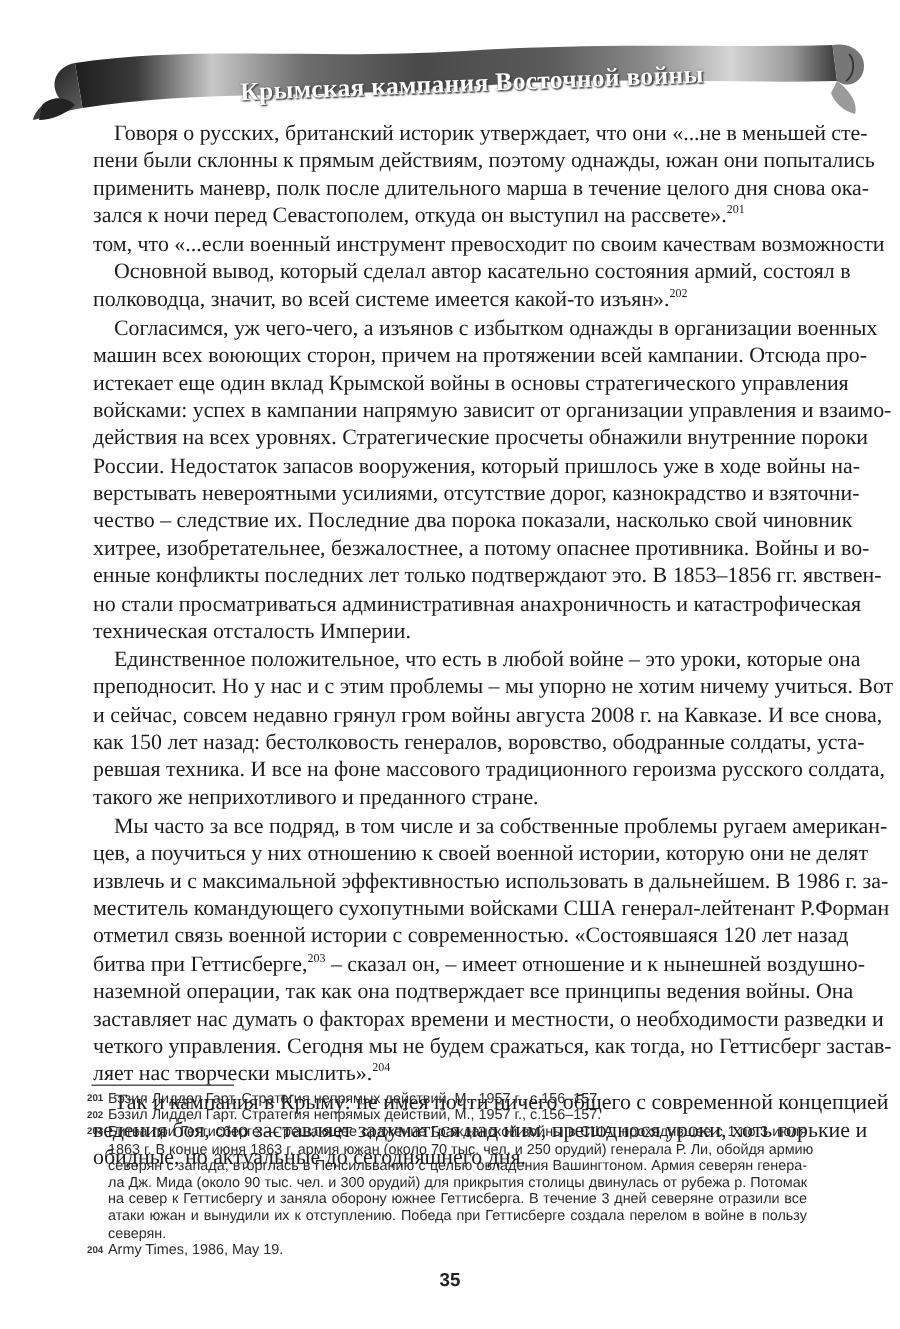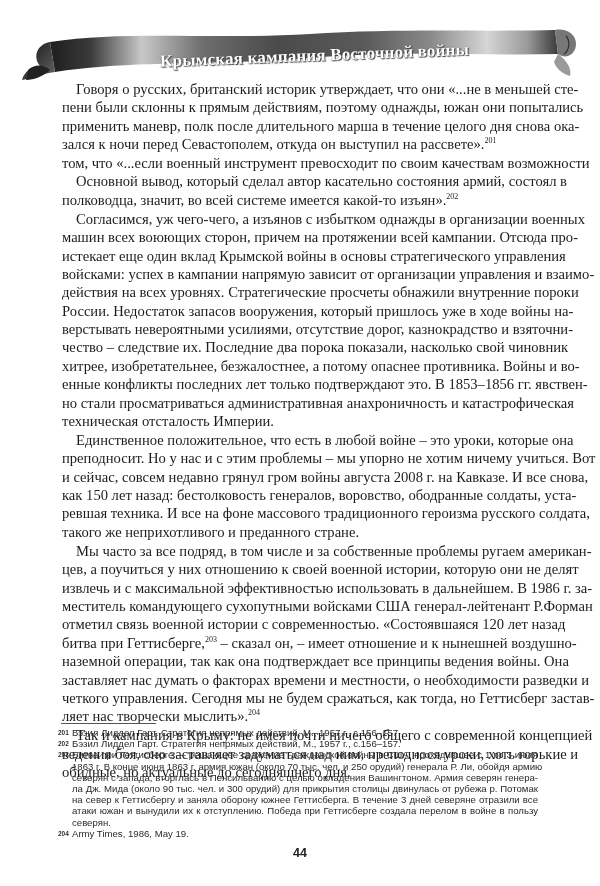--- a/index.html
+++ b/index.html
@@ -166,14 +166,14 @@
       <span class="fn-line">на север к Геттисбергу и заняла оборону южнее Геттисберга. В течение 3 дней северяне отразили все</span>
       <span class="fn-line">атаки южан и вынудили их к отступлению. Победа при Геттисберге создала перелом в войне в пользу</span>
       <span class="fn-line last">северян.</span>
     </div>
     <div class="fn">
       <span class="fn-num">204</span>
       <span class="fn-line last">Army Times, 1986, May 19.</span>
     </div>
   </div>
 
-  <div class="page-number">44</div>
+  <div class="page-number">35</div>
 </div>
 
 </body></html>

